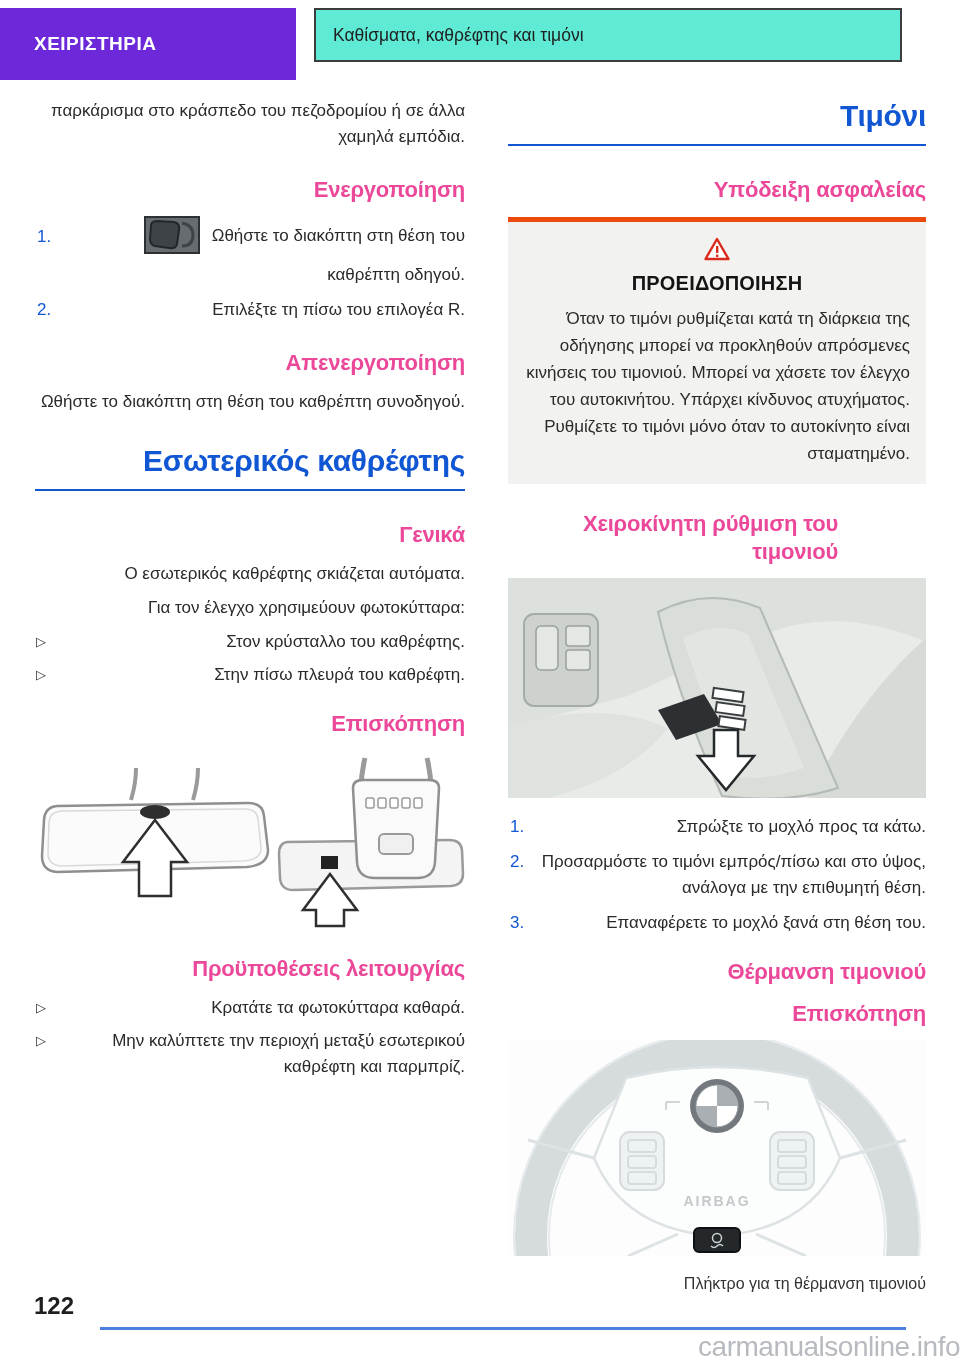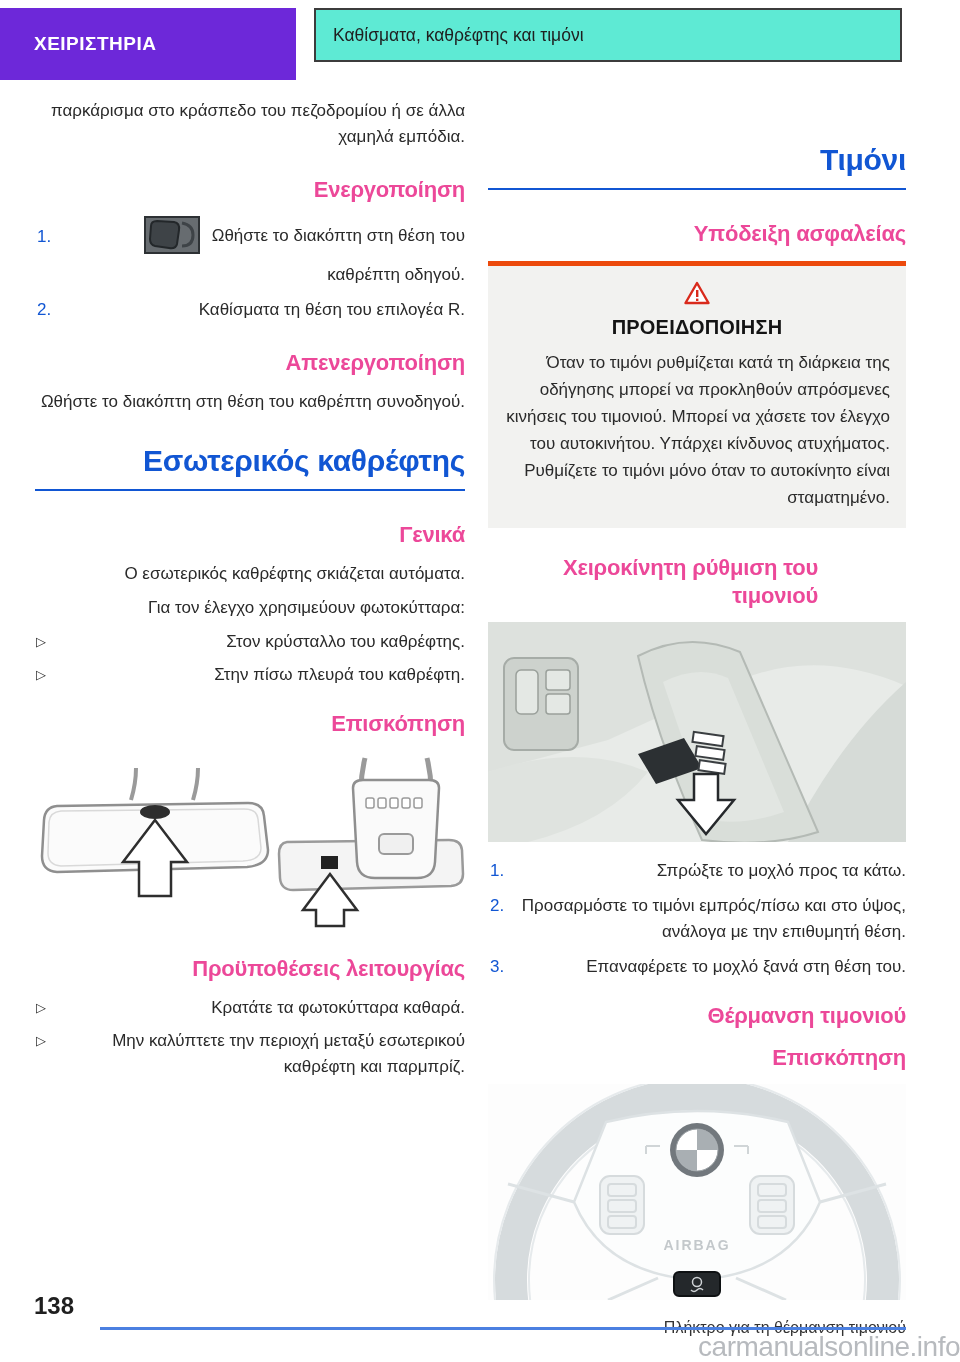--- a/index.html
+++ b/index.html
@@ -18,21 +18,21 @@
   }
   .section-band {
     position:absolute; left:314px; top:8px; width:588px; height:54px;
     background:#5eead4; border:2px solid #3c3c3c; display:flex; align-items:center;
     padding-left:17px; font-size:17.5px; color:#1f1f1f;
   }
 
   
   .col { position:absolute; top:98px;text-align:right; }
   #col-left  { left:35px;  width:430px; }
-  #col-right { left:488px; width:418px;margin-top:44px; }
+  #col-right { left:508px; width:418px; }
 
   p.body { font-size:17px; line-height:26px; margin-bottom:8px; }
 
   h2.section-head {
     color:#1156d3; font-size:30px; line-height:36px; font-weight:bold;
     border-bottom:2px solid #1156d3; padding-bottom:10px; margin-top:28px; margin-bottom:2px;
     letter-spacing:-.3px;
   }
   h3.sub-head {
     color:#ec4899; font-size:22px; line-height:28px; font-weight:bold;
@@ -98,21 +98,21 @@
         <span class="mirror-switch">
           <svg width="56" height="38" viewBox="0 0 56 38">
             <rect x="1" y="1" width="54" height="36" fill="#676c70" stroke="#2d3134" stroke-width="2"></rect>
             <path d="M7,10 Q7,5 13,5 L30,6 Q36,7 35,14 L33,28 Q32,33 25,32 L11,30 Q6,29 6,23 Z" fill="#3e4347" stroke="#23272a" stroke-width="2"></path>
             <path d="M38,7 Q49,9 49,19 Q49,30 38,30" fill="none" stroke="#3e4347" stroke-width="3"></path>
           </svg>
         </span><span>Ωθήστε το διακόπτη στη θέση του καθρέπτη οδηγού.</span>
       </li>
       <li>
         <span class="num">2.</span>
-        <span>Καθίσματα τη θέση του επιλογέα R.</span>
+        <span>Επιλέξτε τη πίσω του επιλογέα R.</span>
       </li>
     </ol>
 
     <h3 class="sub-head">Απενεργοποίηση</h3>
     <p class="body">Ωθήστε το διακόπτη στη θέση του καθρέπτη συνοδηγού.</p>
 
     <h2 class="section-head">Εσωτερικός καθρέφτης</h2>
 
     <h3 class="sub-head" style="margin-top:30px">Γενικά</h3>
     <p class="body">Ο εσωτερικός καθρέφτης σκιάζεται αυτόματα.</p>
@@ -260,17 +260,17 @@
         <g>
           <rect x="186" y="188" width="46" height="24" rx="5" fill="#24282b" stroke="#0e1113" stroke-width="2"></rect>
           <circle cx="209" cy="198" r="4.5" fill="none" stroke="#cfd3d6" stroke-width="1.5"></circle>
           <path d="M203,206 q3,3 6,0 q3,-3 6,0" fill="none" stroke="#cfd3d6" stroke-width="1.5"></path>
         </g>
       </svg>
       <figcaption>Πλήκτρο για τη θέρμανση τιμονιού</figcaption>
     </figure>
   </div>
 
-  <div class="page-number">138</div>
+  <div class="page-number">122</div>
   <div class="footer-rule"></div>
   <div class="watermark">carmanualsonline.info</div>
 
 </div>
 
 </body></html>

